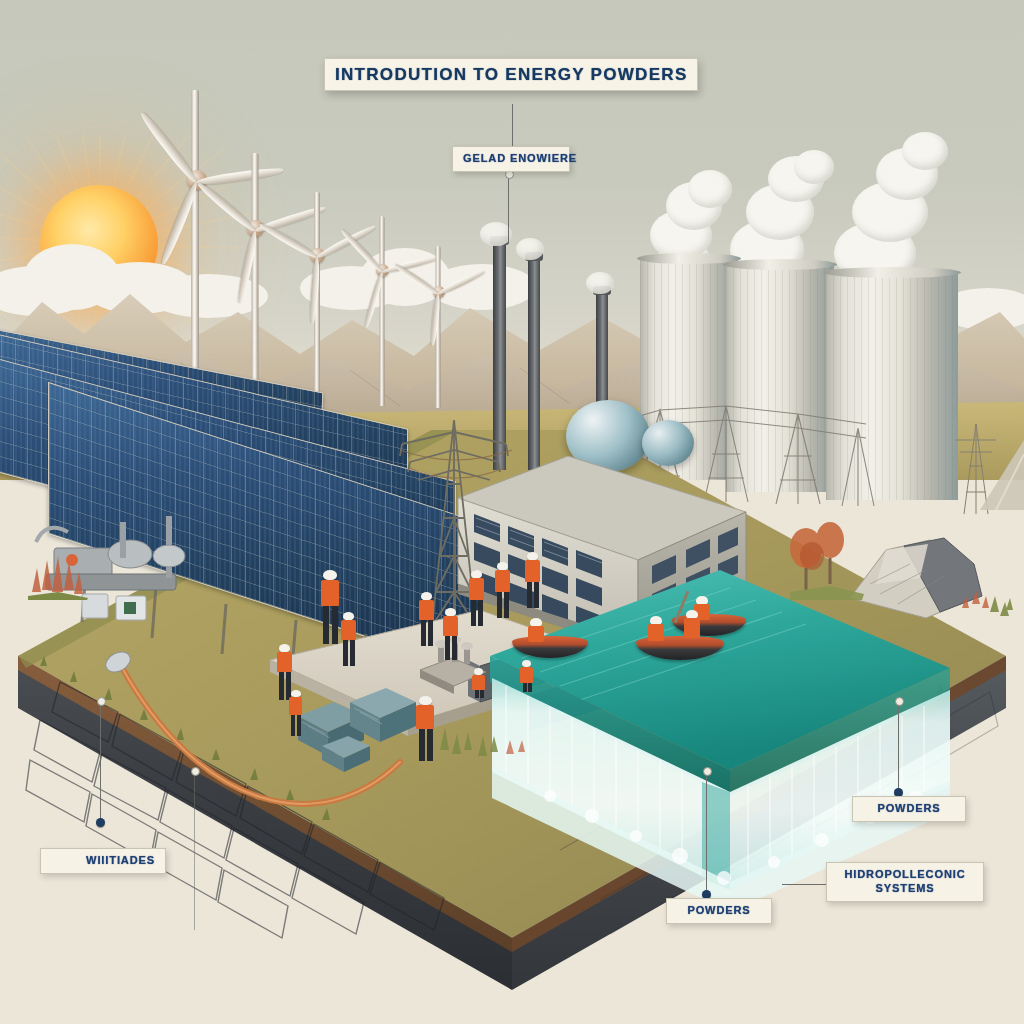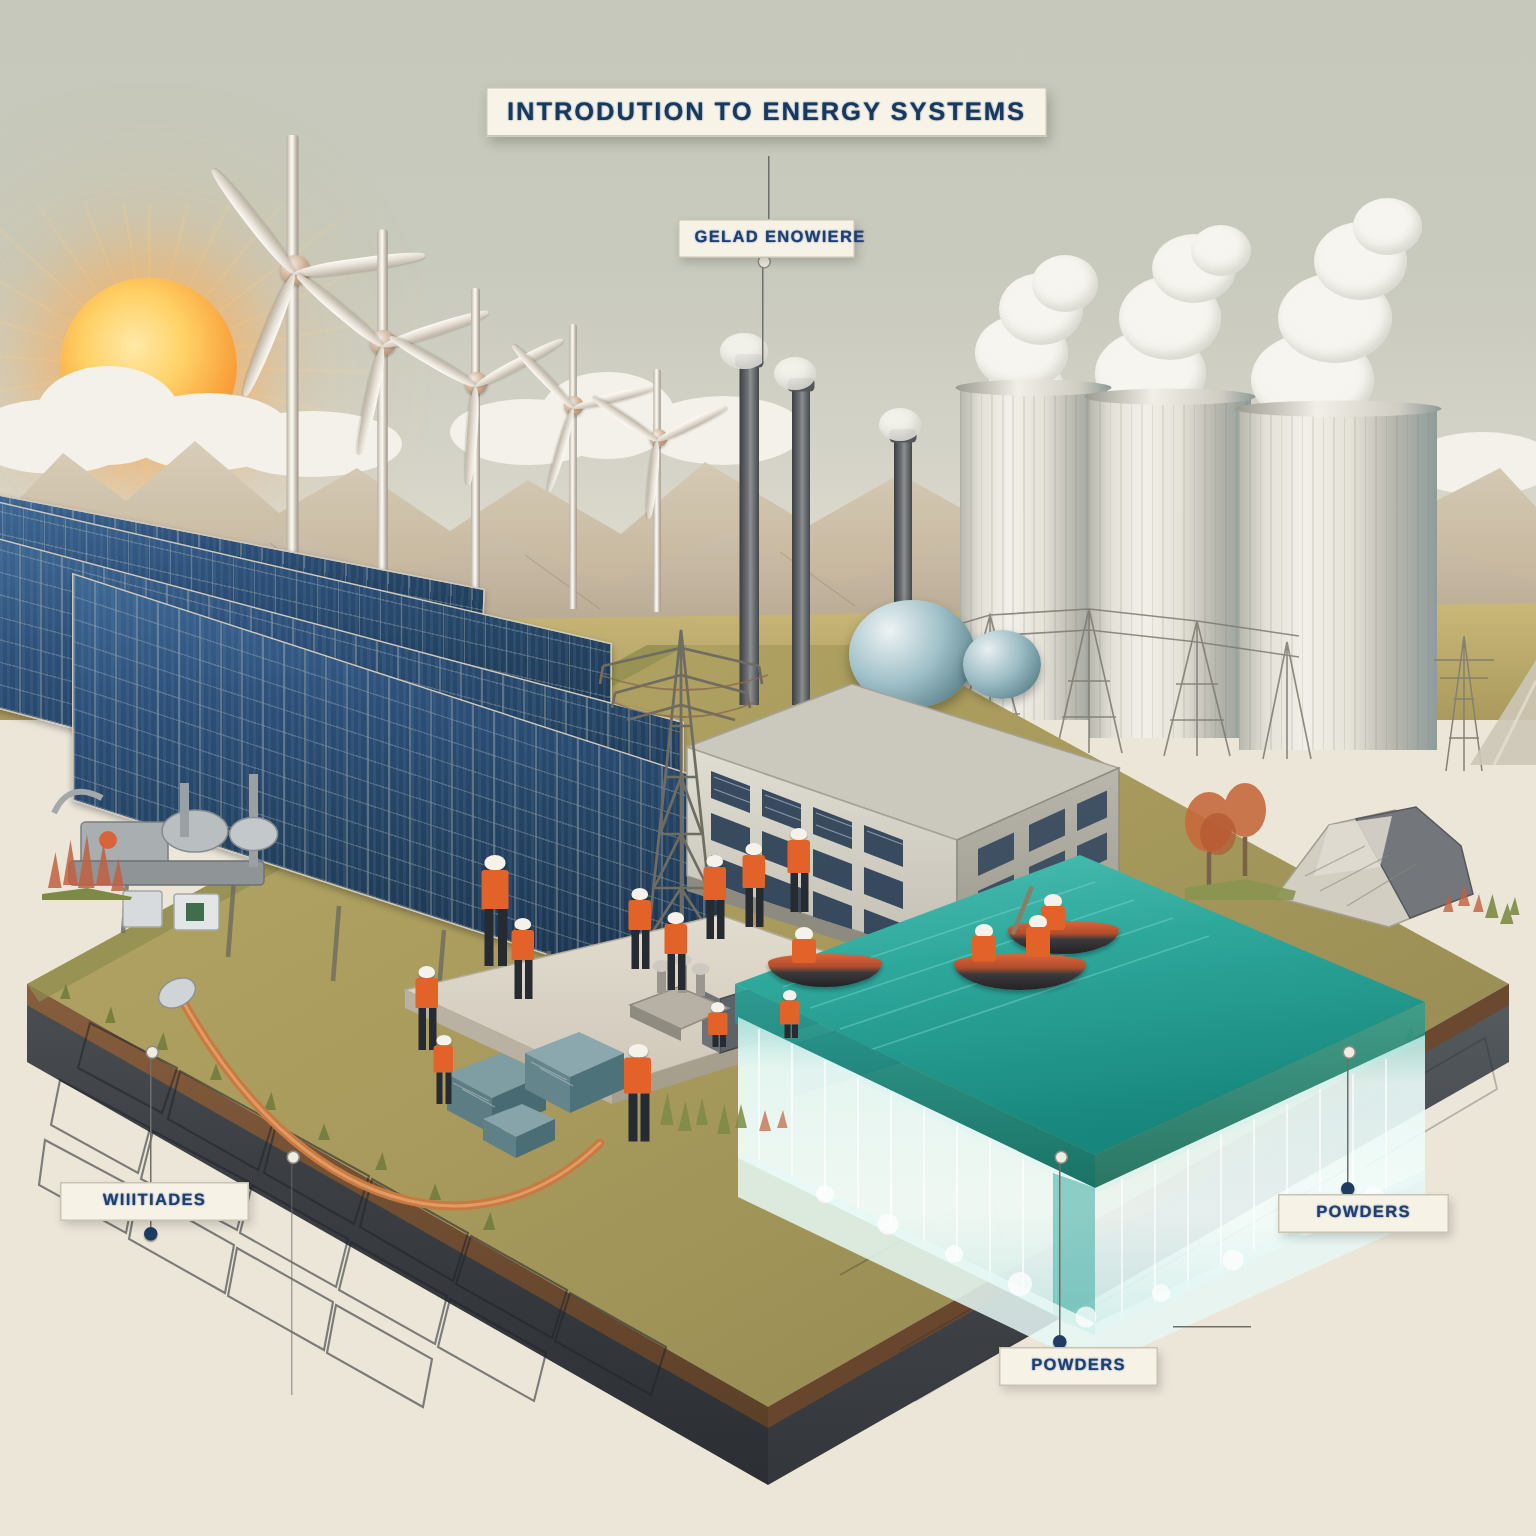--- a/index.html
+++ b/index.html
@@ -731,33 +731,37 @@
   <div class="leader" style="left:898px;top:700px;width:1px;height:92px;"></div>
   <div class="leaddot" style="left:894px;top:788px;width:9px;height:9px;"></div>
   <div class="leadball" style="left:895px;top:697px;width:7px;height:7px;"></div>
 
   <div class="leader" style="left:782px;top:884px;width:52px;height:1px;"></div>
 
   <div class="leader" style="left:194px;top:770px;width:1px;height:160px;opacity:.55;"></div>
   <div class="leadball" style="left:191px;top:767px;width:7px;height:7px;"></div>
 
   <div class="callout title-callout" style="left:324px;top:58px;width:352px;">
-    <span>INTRODUTION TO ENERGY SYSTEMS</span>
+    <span>INTRODUTION TO ENERGY POWDERS</span>
   </div>
 
   <div class="callout" style="left:452px;top:146px;width:96px;">
     <span>GELAD ENOWIERE</span>
   </div>
 
-  <div class="callout" style="left:40px;top:788px;width:104px;">
+  <div class="callout" style="left:40px;top:848px;width:104px;text-align:right;">
     <span>WIIITIADES</span>
   </div>
 
   <div class="callout" style="left:666px;top:898px;width:84px;">
     <span>POWDERS</span>
   </div>
 
   <div class="callout" style="left:852px;top:796px;width:92px;">
     <span>POWDERS</span>
   </div>
 
+  <div class="callout" style="left:826px;top:862px;width:136px;">
+    <span>HIDROPOLLECONIC</span>
+    <span>SYSTEMS</span>
+  </div>
 
 </div>
 
 </body></html>

